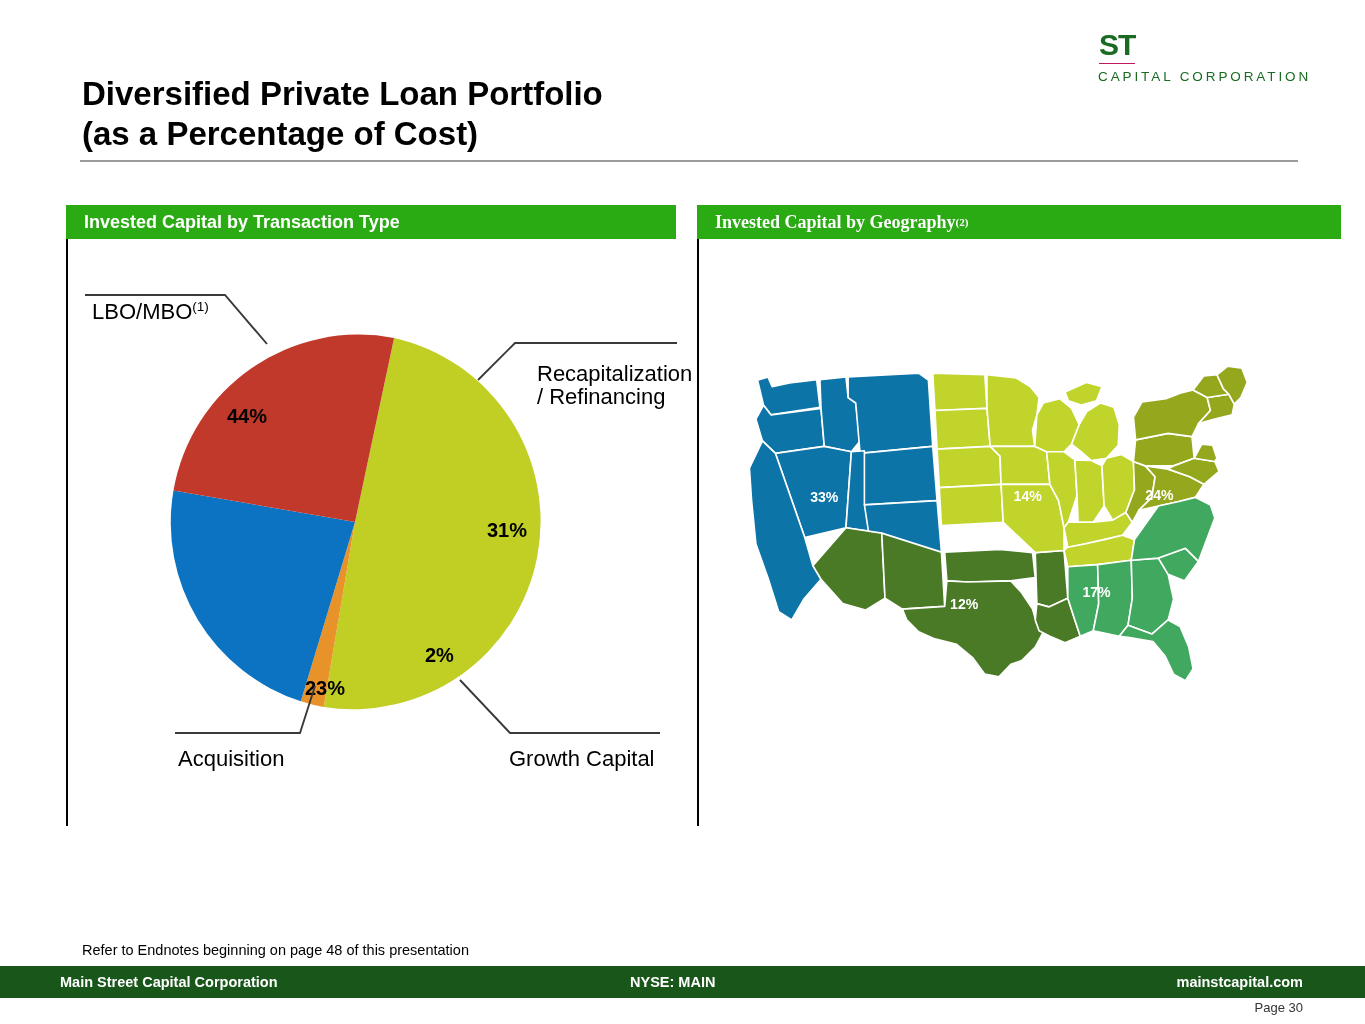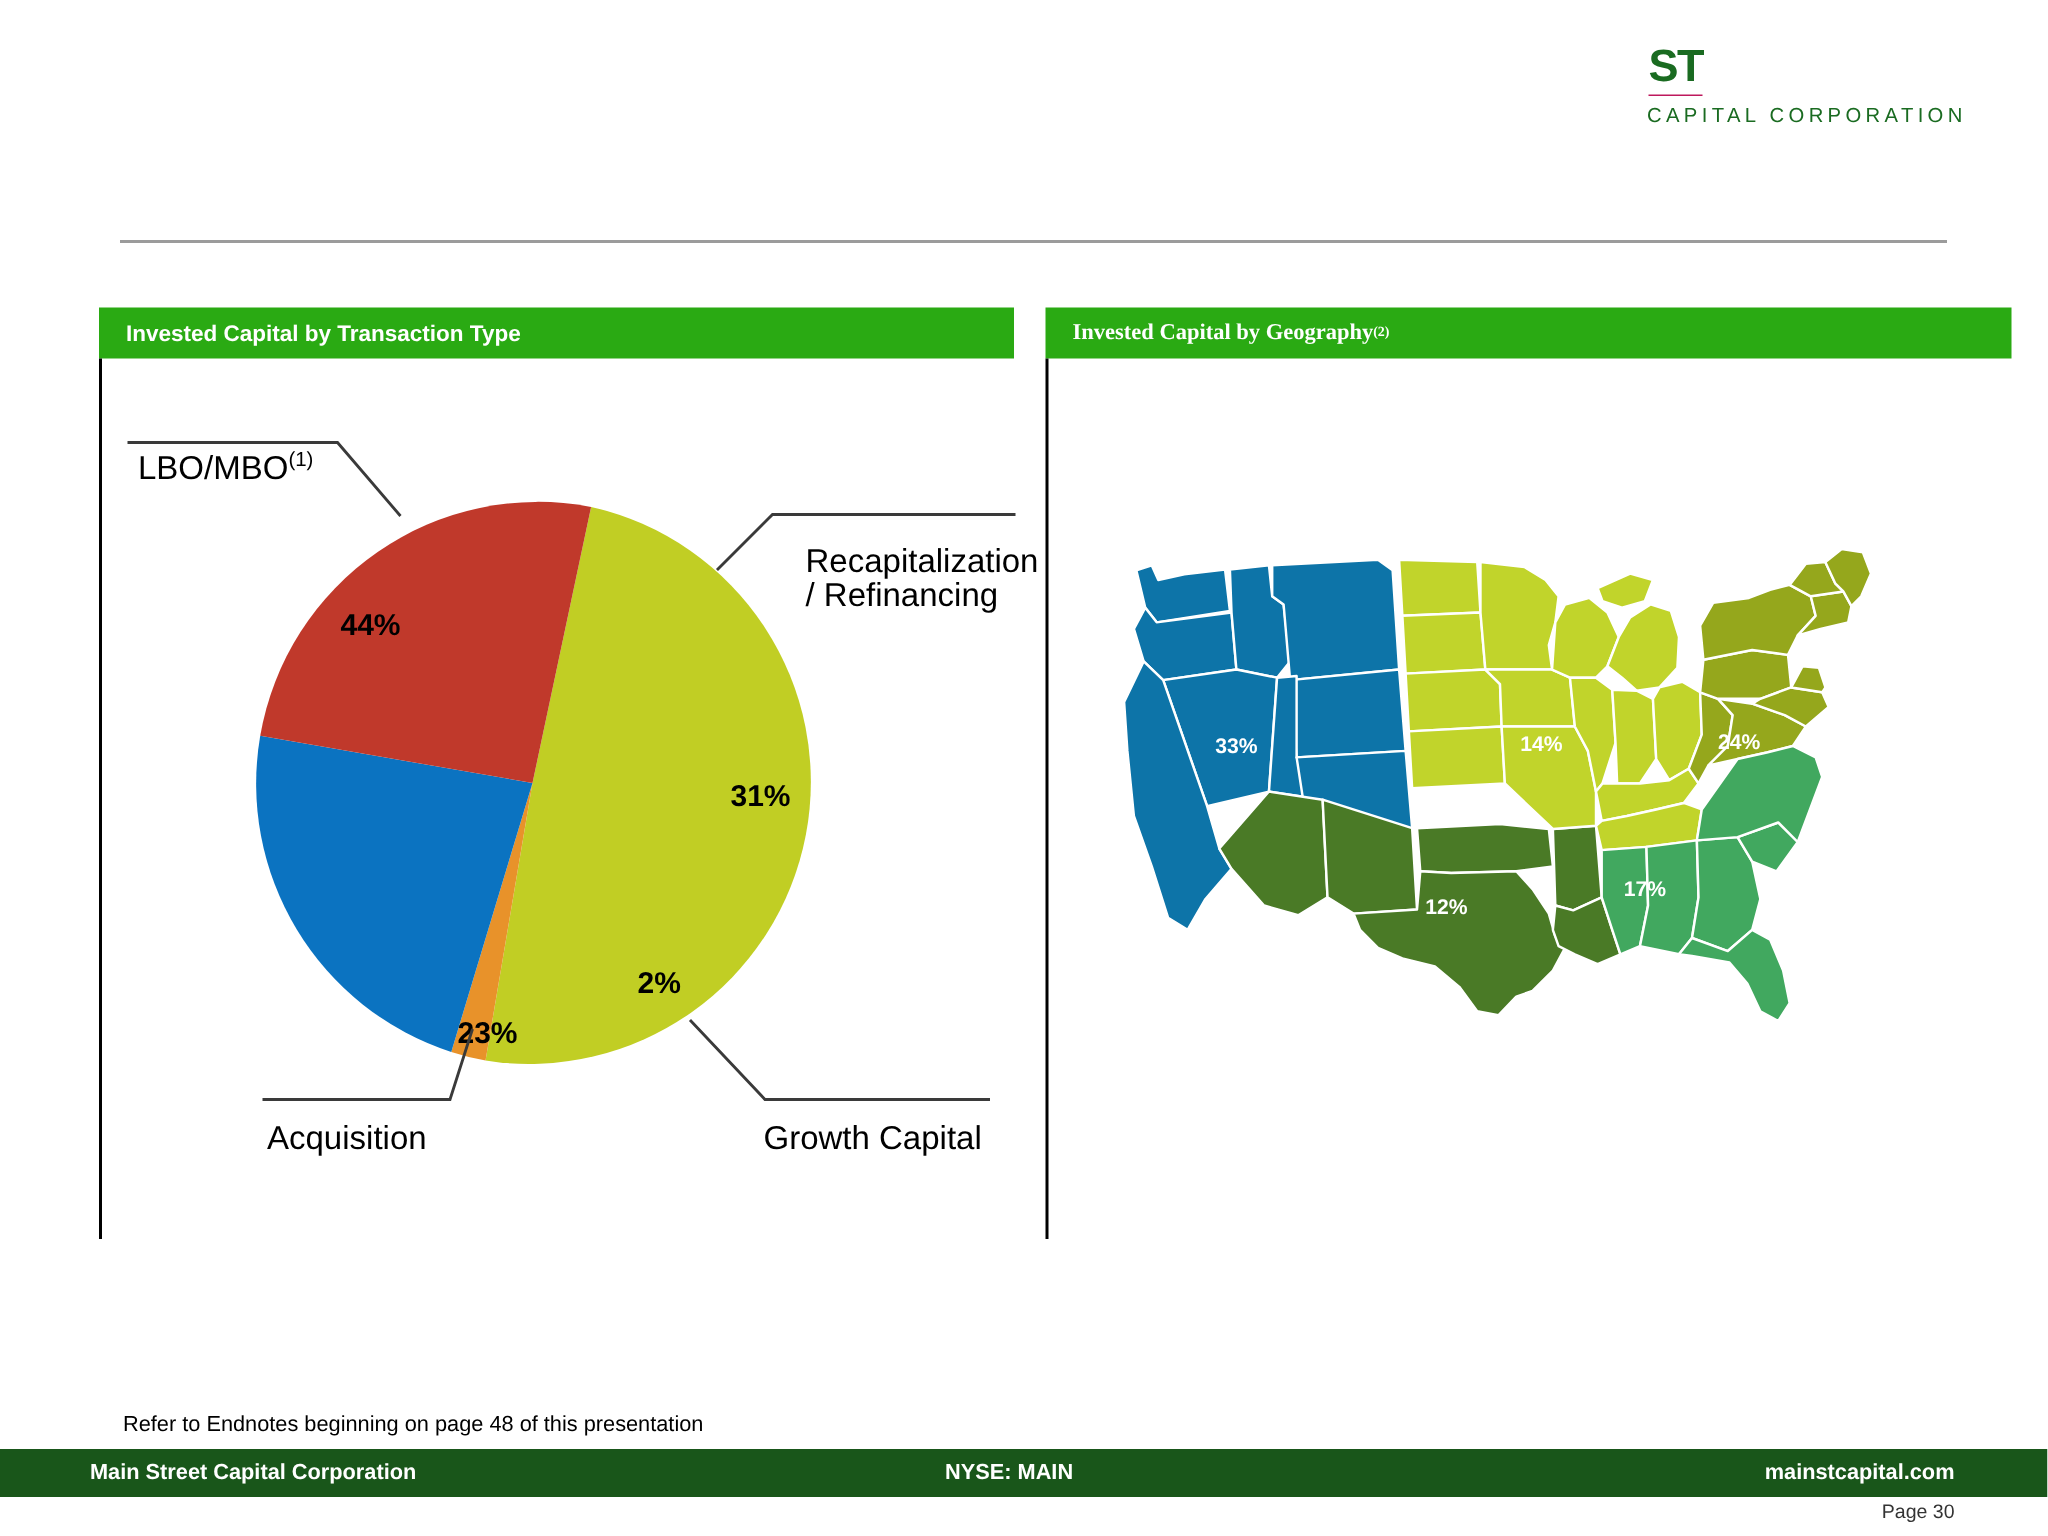--- a/index.html
+++ b/index.html
@@ -32,21 +32,21 @@
     position:absolute;left:82px;top:74px;width:800px;
     font-size:33px;font-weight:bold;color:#000;line-height:40px;
   }
   #title-rule{
     position:absolute;left:80px;top:160px;width:1218px;height:2px;
     background:#9b9b9b;
   }
   
   .panel-header{
     position:absolute;height:34px;background:#2aaa13;
-    color:#fff;font-size:15px;font-weight:bold;
+    color:#fff;font-size:18px;font-weight:bold;
     display:flex;align-items:center;padding-left:18px;box-sizing:border-box;
   }
   #panel-left-header{left:66px;top:205px;width:610px;}
   #panel-right-header{left:697px;top:205px;width:644px;font-family:Liberation Serif, serif;}
   .panel-rule{position:absolute;width:2px;background:#000;top:239px;height:587px;}
   #panel-left-rule{left:66px;}
   #panel-right-rule{left:697px;}
   sup{font-size:.62em;vertical-align:super;line-height:0;}
   
   #pie-wrap{position:absolute;left:160px;top:325px;width:400px;height:400px;}
@@ -82,20 +82,22 @@
 <body>
 
 <div id="logo">
   <div class="logo-main">
       <span class="logo-st">ST</span>
   </div>
   <div class="logo-sub">CAPITAL CORPORATION</div>
 </div>
 
 <div id="title">
+  <div>Diversified Private Loan Portfolio</div>
+  <div>(as a Percentage of Cost)</div>
 </div>
 <div id="title-rule"></div>
 
 <div class="panel-header" id="panel-left-header">
   <span>Invested Capital by Transaction Type</span>
 </div>
 <div class="panel-rule" id="panel-left-rule"></div>
 
 <div class="panel-header" id="panel-right-header">
   <span>Invested Capital by Geography</span>

